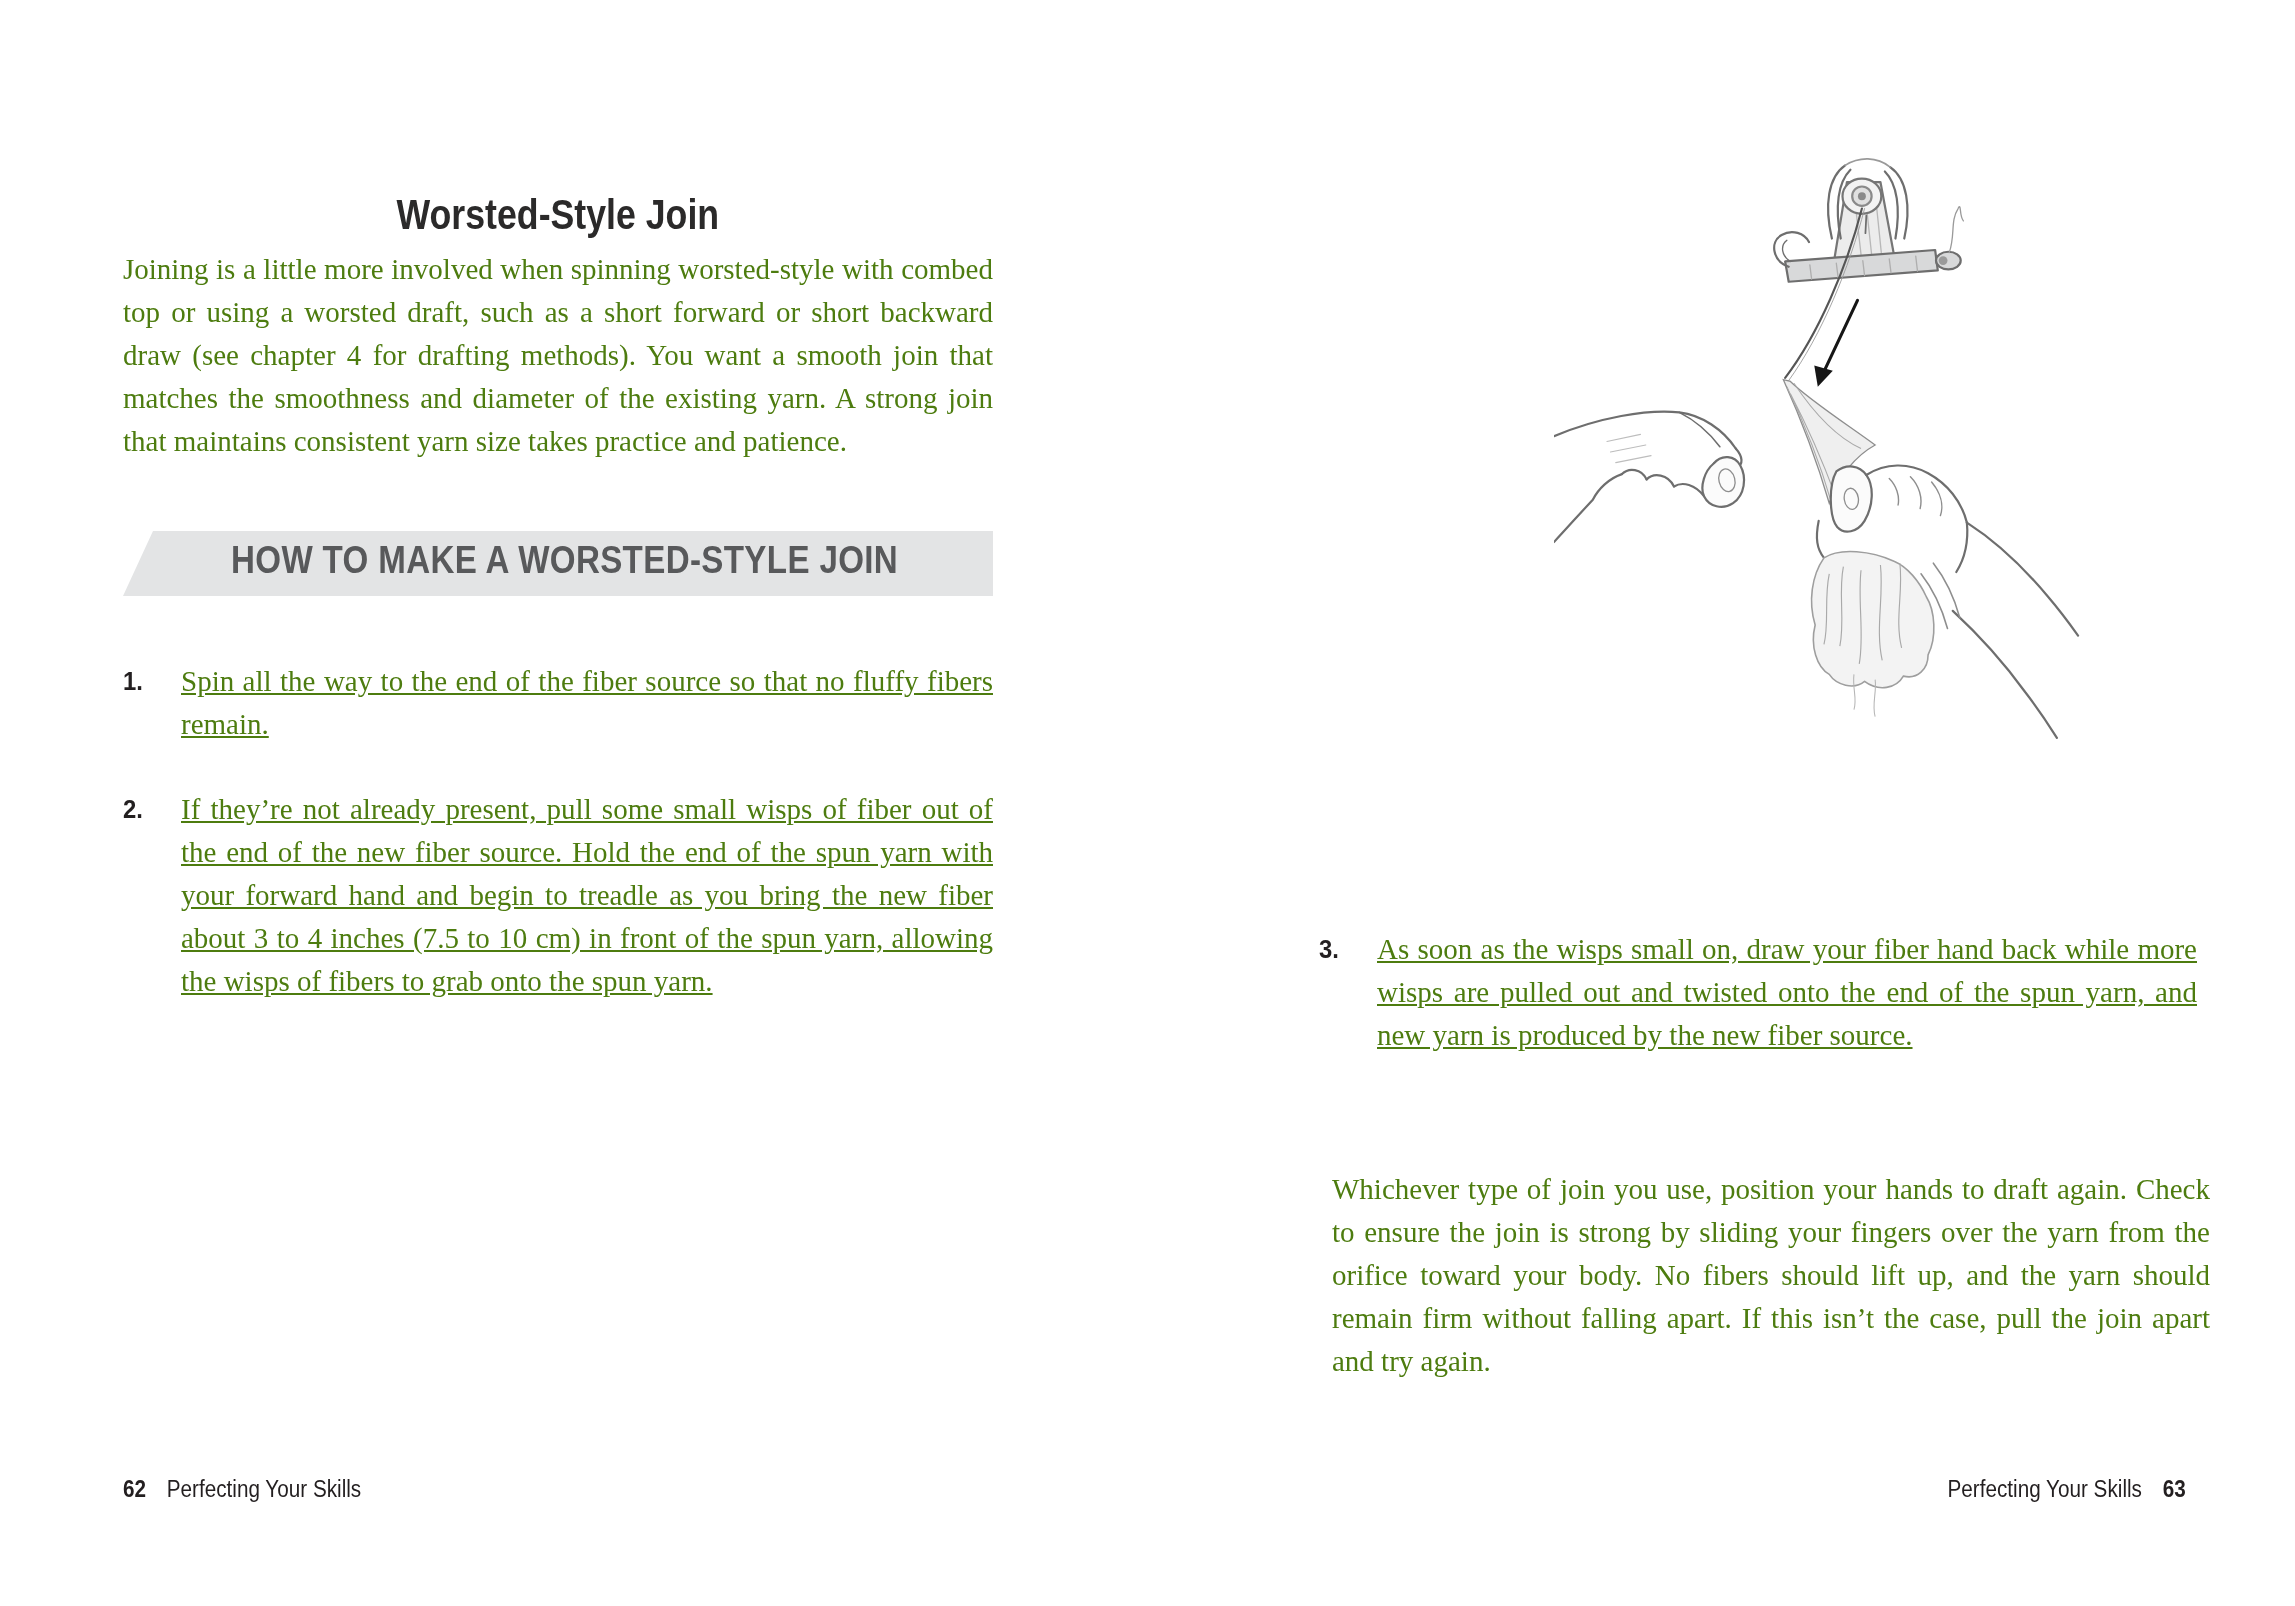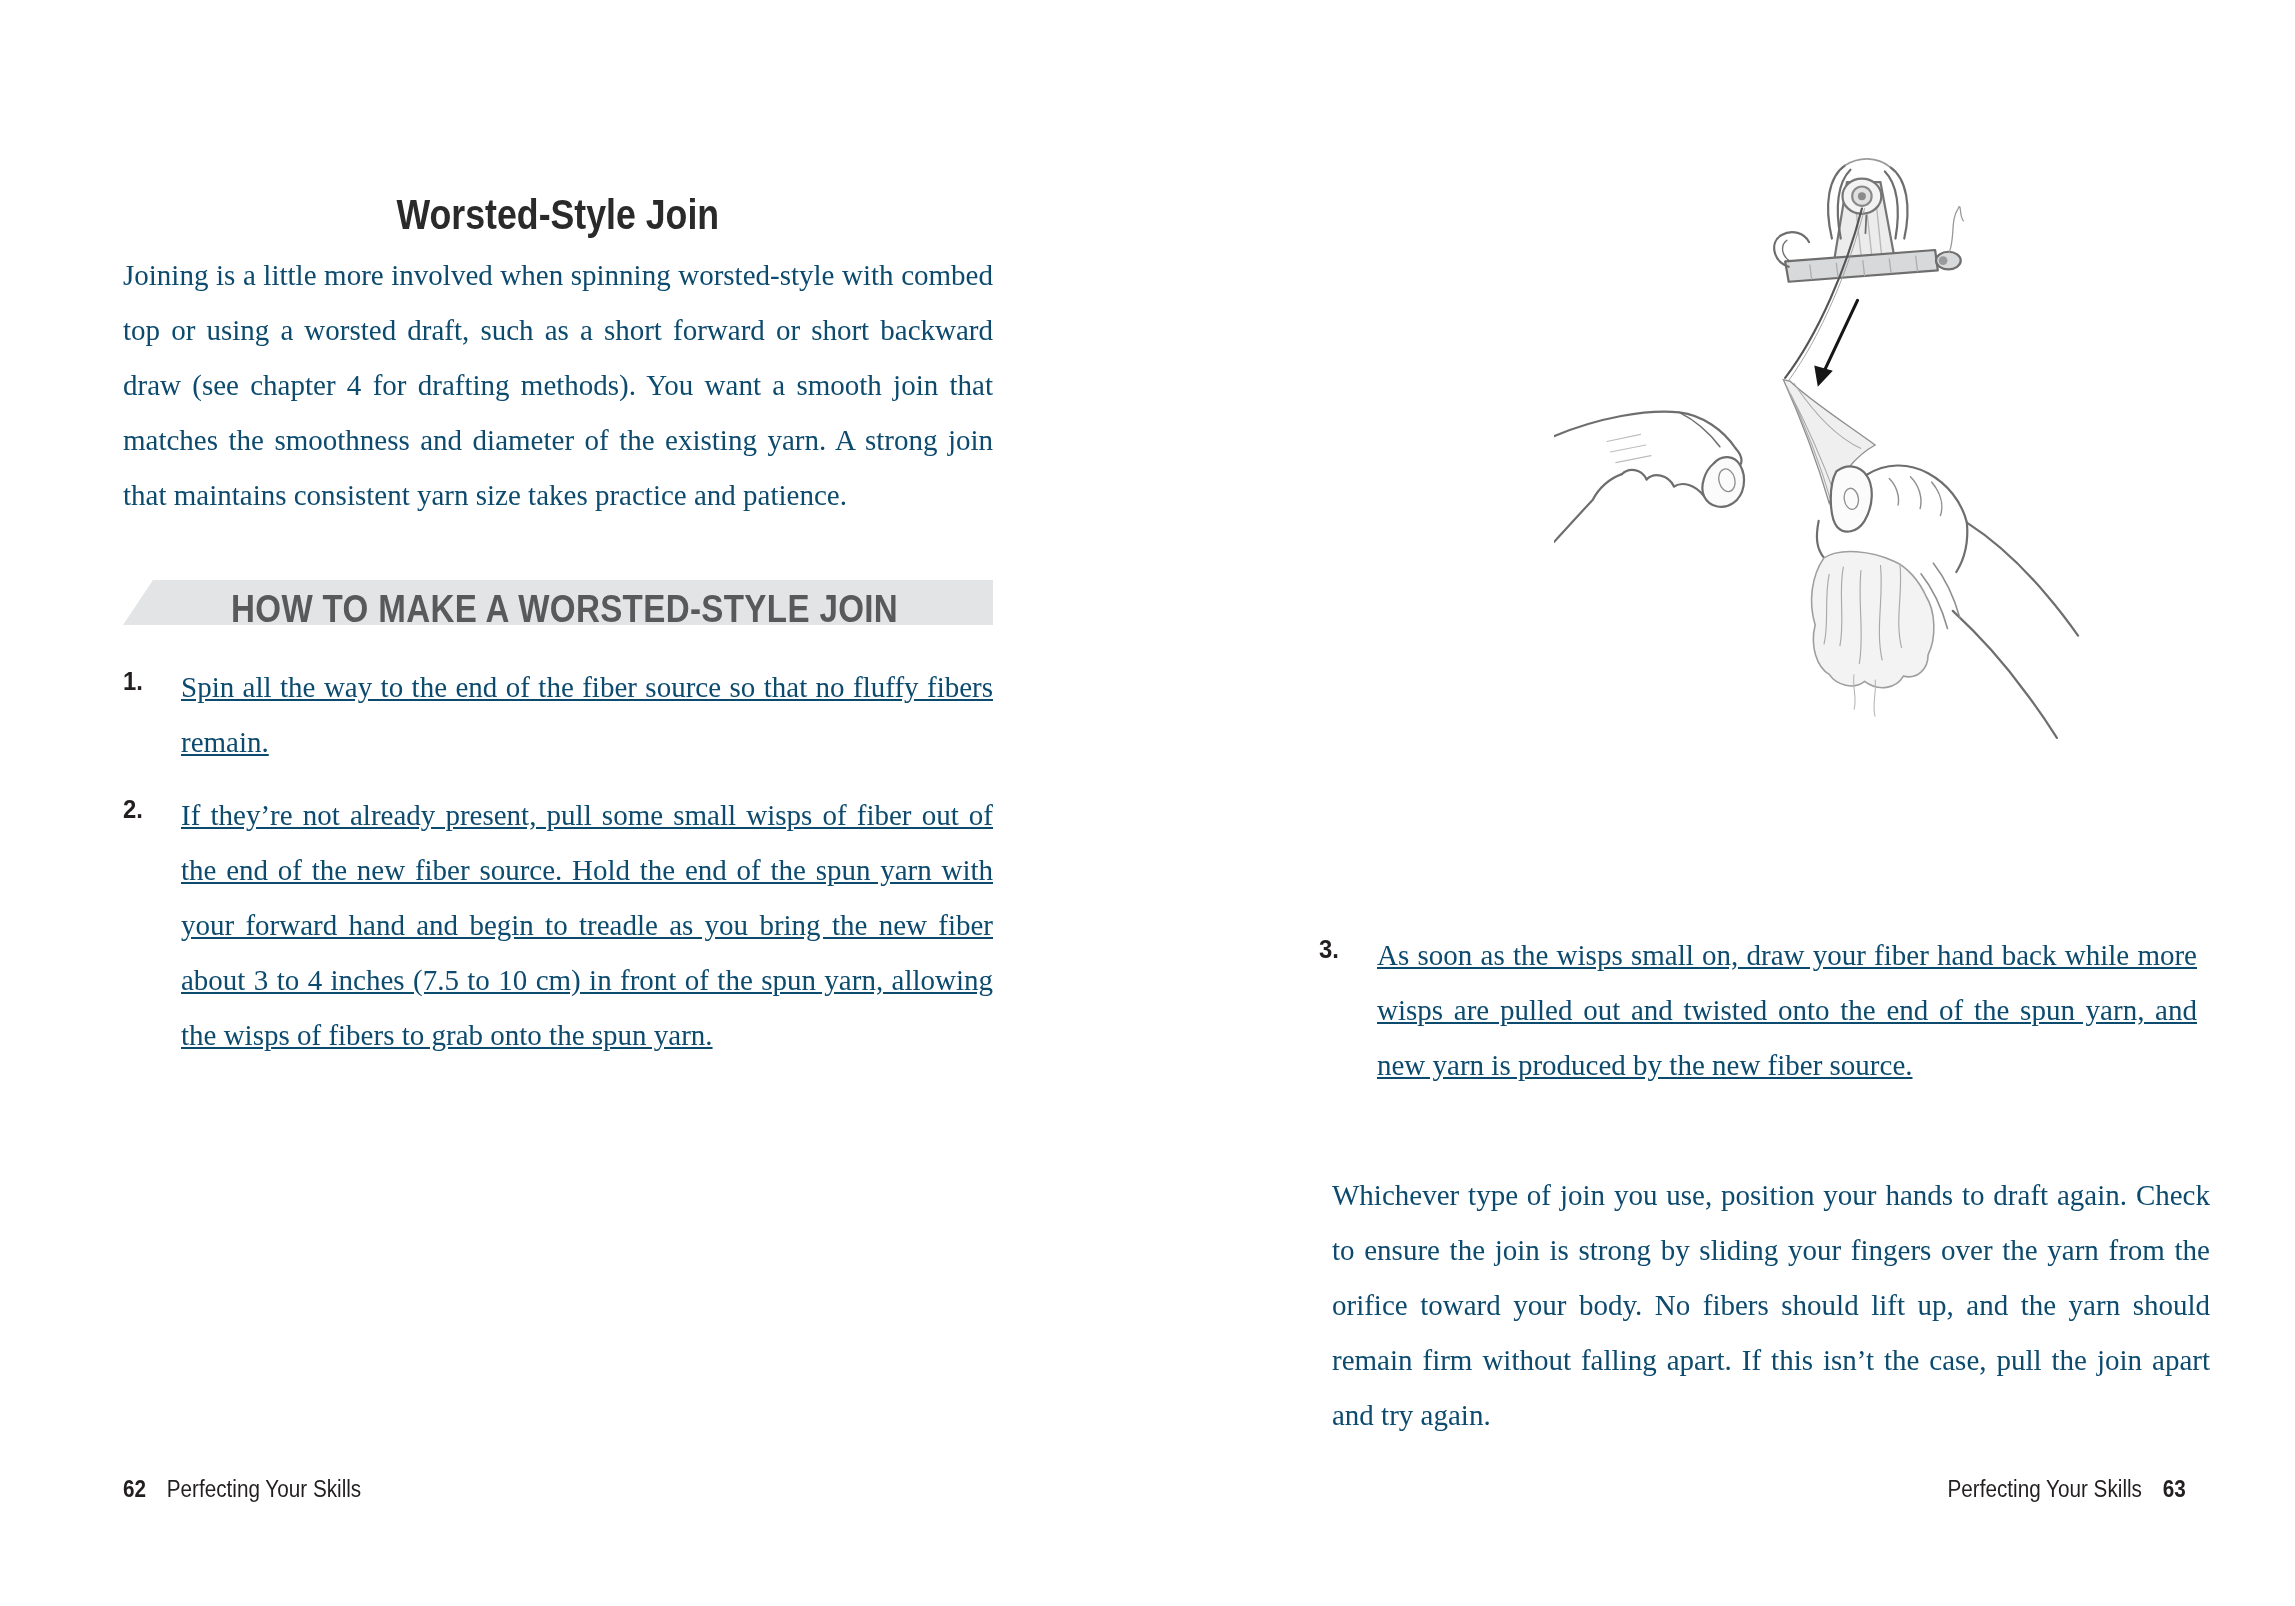--- a/index.html
+++ b/index.html
@@ -23,27 +23,27 @@
     text-align:center;
   }
   .chapter-title > span{
     display:inline-block;
     font-family:"Liberation Sans","DejaVu Sans",sans-serif;
     font-weight:700;font-size:42px;line-height:46px;color:#2b2a2a;
     transform:scaleX(0.85);transform-origin:center center;
     letter-spacing:0px;white-space:nowrap;
   }
   .body-copy{
-    font-size:29px;line-height:55px;text-align:justify;
-    color:#0c4a6e;
+    font-size:29px;line-height:43px;text-align:justify;
+    color:#4d7c0f;
   }
   .intro{position:absolute;left:123px;top:219px;width:870px;}
 
   .banner{
-    position:absolute;left:123px;top:580px;width:870px;height:45px;
+    position:absolute;left:123px;top:531px;width:870px;height:65px;
     background:#e3e4e5;
     clip-path:polygon(30px 0, 100% 0, 100% 100%, 0 100%);
     line-height:55px;white-space:nowrap;
   }
   .banner > span{
     display:inline-block;margin-left:108px;
     font-family:"Liberation Sans","DejaVu Sans",sans-serif;
     font-weight:700;font-size:39px;color:#58595b;
     transform:scaleX(0.85);transform-origin:left center;
     letter-spacing:0.4px;vertical-align:middle;

